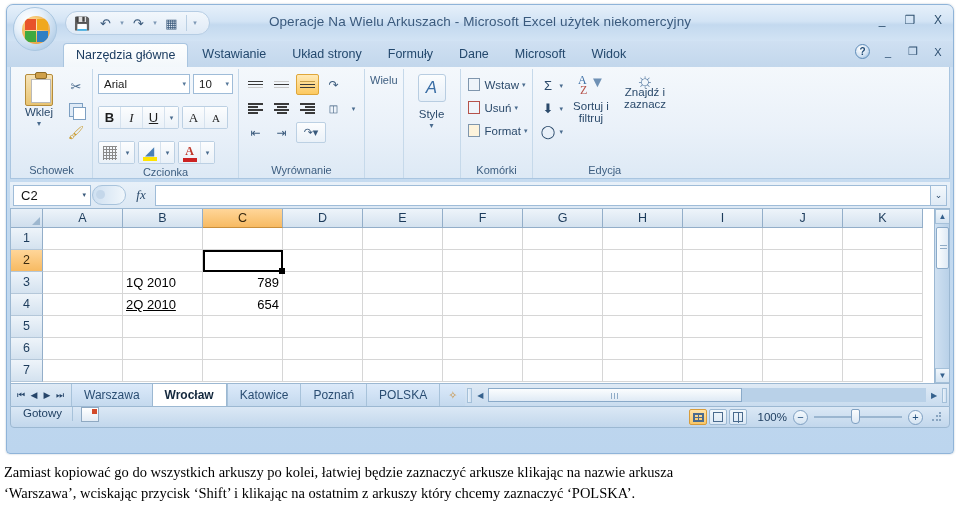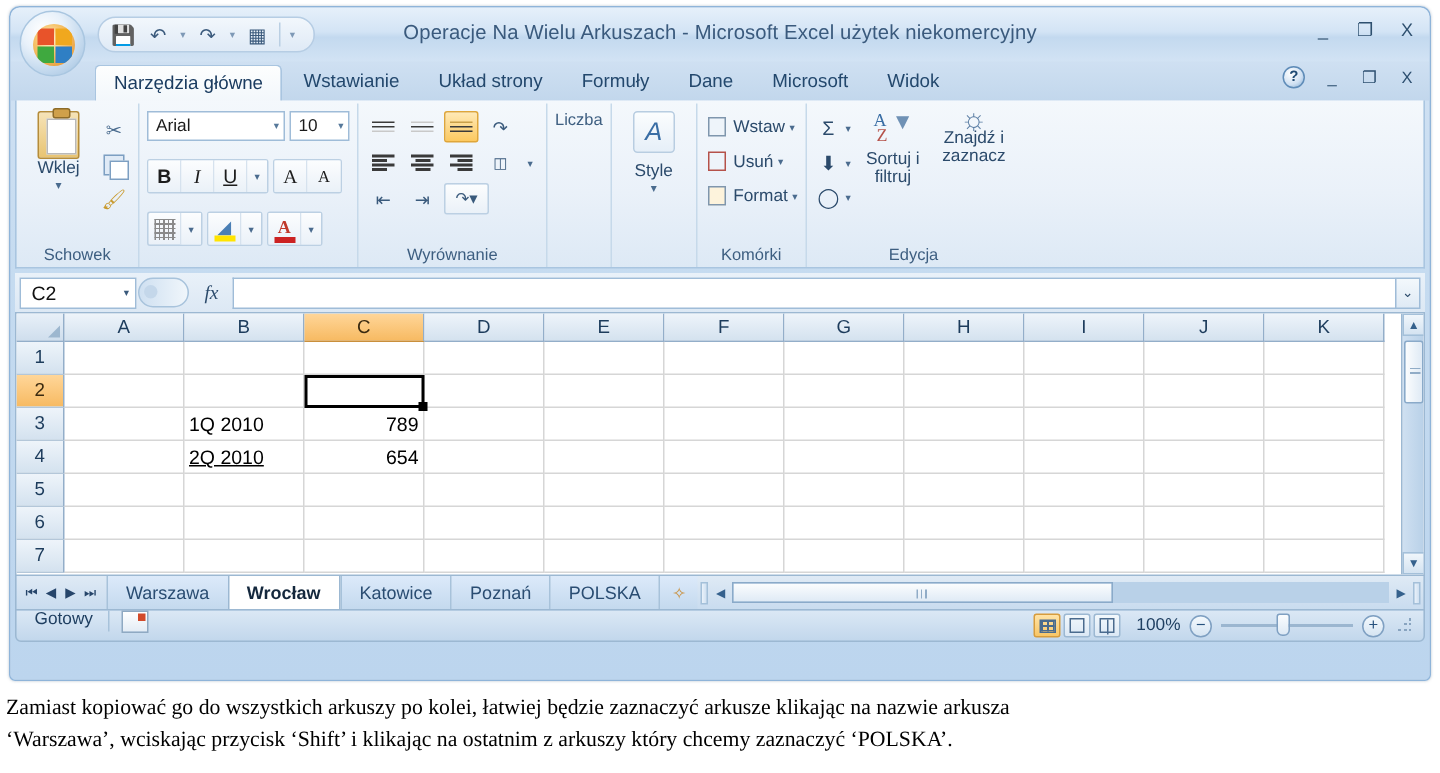--- a/index.html
+++ b/index.html
@@ -589,20 +589,21 @@
             <span class="fbtn colorbtn">
               <span style="font-size:12px;color:#c0392b;font-weight:bold;font-family:'Liberation Serif',serif">A</span>
               <span class="colorbar" style="background:#cc2222"></span>
             </span>
             <span class="fbtn" style="width:13px">
                 <span class="tinycaret">▾</span>
               </span>
           </div>
         </div>
       </div>
+      <div class="rgroup-label">Czcionka</div>
     </div>
 
     <div class="rgroup" id="grp-align">
       <div class="rgroup-body">
         <div class="al-row">
           <span class="albtn">
             <i class="albar" style="width:15px"></i>
               <i class="albar" style="width:15px"></i>
               <i class="albar" style="width:15px;background:#c9c9c9"></i>
           </span>
@@ -655,21 +656,21 @@
           </span>
           <span class="albtn bordered" style="width:30px;border:1px solid #bcd0e3;background:linear-gradient(to bottom,#fcfdfe,#eaf1f8)">
             <span style="font-size:11px;color:#3a5a7c">↷▾</span>
           </span>
         </div>
       </div>
       <div class="rgroup-label">Wyrównanie</div>
     </div>
 
     <div class="rgroup" id="grp-number">
-      <div class="rgroup-label">Liczba</div>
+      <div class="rgroup-label">Wielu</div>
     </div>
 
     <div class="rgroup" id="grp-styles">
       <div class="rgroup-body">
         <div class="styles-big">
           <span class="styles-ico">A</span>
           <span style="margin-top:6px">Style</span>
           <span class="paste-caret">▾</span>
         </div>
       </div>

